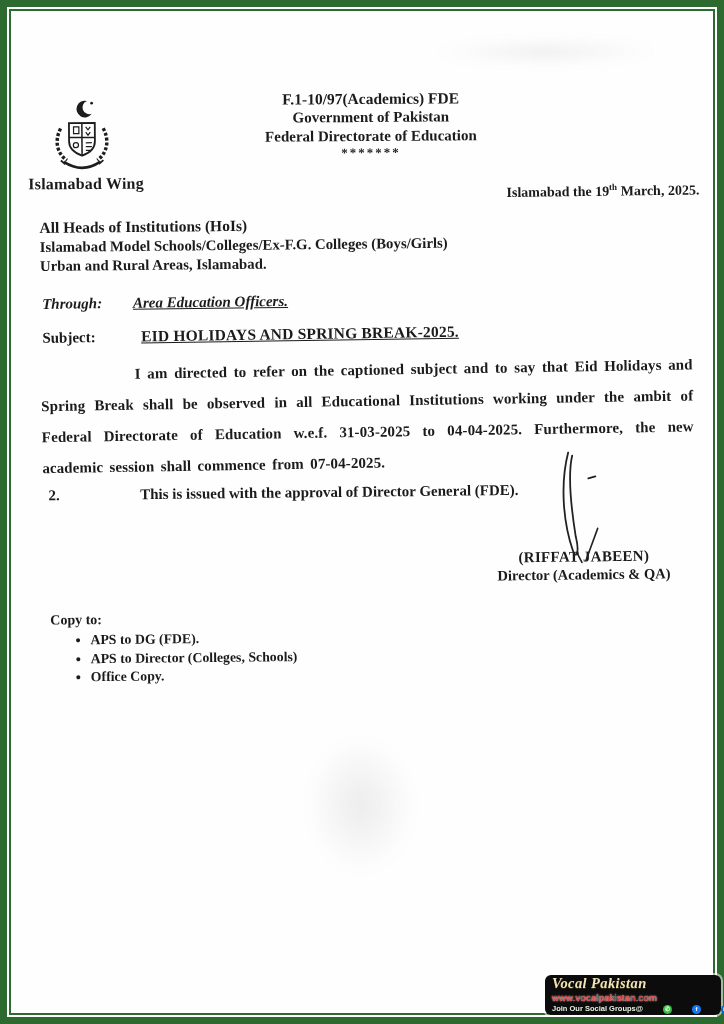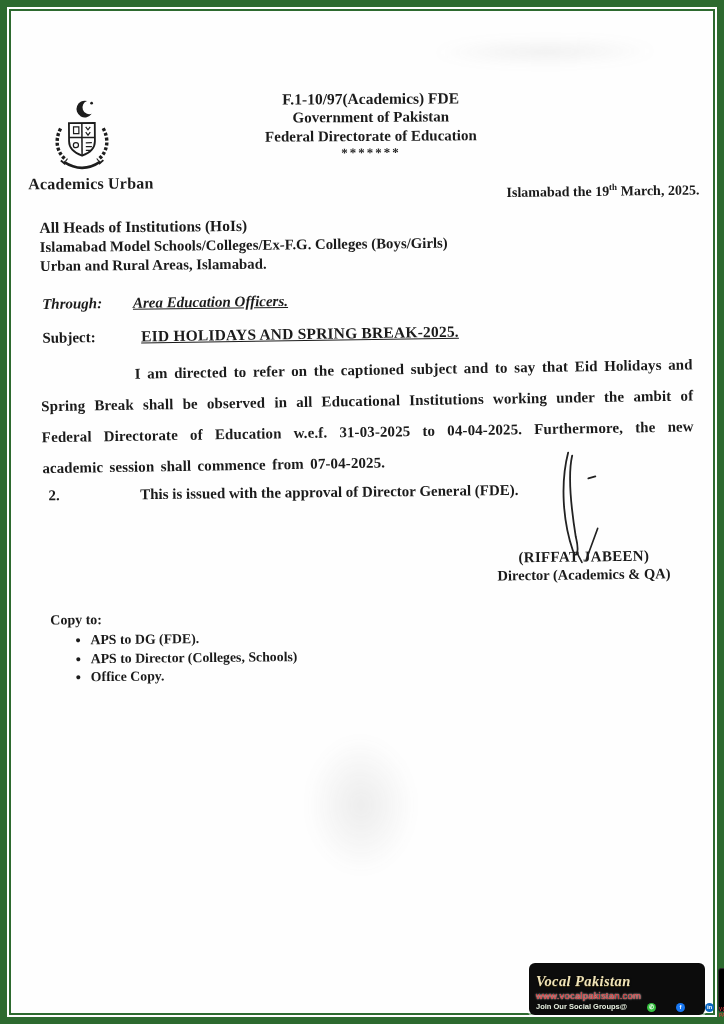--- a/index.html
+++ b/index.html
@@ -71,23 +71,23 @@
   .sign-title{font-size:14.5px;font-weight:600;}
 
   .copyto{position:absolute;left:46px;top:610px;transform:rotate(-.2deg);}
   .copyto-label{font-size:14px;font-weight:700;}
   .copyto-list{list-style:none;margin-top:3px;}
   .copyto-list li{font-size:13.8px;font-weight:700;line-height:18.5px;padding-left:40px;position:relative;}
   .copyto-list li::before{content:"•";position:absolute;left:25px;font-size:15px;}
 
   
   .watermark{
-    position:absolute;right:19px;bottom:9px;width:176px;height:52px;
+    position:absolute;right:3px;bottom:9px;width:176px;height:40px;
     background:#0c0c0c;border-radius:6px;z-index:6;
-    display:flex;align-items:flex-end;padding:3px 4px 3px 7px;
+    display:flex;align-items:center;padding:3px 4px 3px 7px;
     box-shadow:0 0 0 2px rgba(255,255,255,.55);
   }
   .wm-left{flex:1;display:flex;flex-direction:column;justify-content:center;gap:1px;}
   .wm-brand{
     font-size:14.5px;font-weight:700;font-style:italic;color:#efe3b8;
     letter-spacing:.4px;line-height:15px;
     text-shadow:0 1px 0 #3a2f10,0 0 2px #000;
     font-family:"Liberation Serif",serif;white-space:nowrap;
   }
   .wm-site{
@@ -140,21 +140,21 @@
 
         <rect x="39" y="38" width="7" height="9" stroke-width="1.6"></rect>
         <path d="M55 38 l3 4 l3 -4 M55 45 l3 4 l3 -4" stroke-width="1.6"></path>
         <circle cx="42" cy="62" r="3.4" stroke-width="1.6"></circle>
         <path d="M55 59 h8 M55 64 h8 M55 69 h6" stroke-width="1.6"></path>
 
         <path d="M26 84 Q38 92 50 92 Q62 92 74 84" stroke-width="3.4"></path>
         <path d="M22 82 l6 5 M78 82 l-6 5" stroke-width="2.4"></path>
       </svg>
     </div>
-    <div class="wing-label">Academics Urban</div>
+    <div class="wing-label">Islamabad Wing</div>
 
     <div class="letterhead">
       <div class="lh-ref">F.1-10/97(Academics) FDE</div>
       <div class="lh-gov">Government of Pakistan</div>
       <div class="lh-dept">Federal Directorate of Education</div>
       <div class="lh-stars">*******</div>
     </div>
 
     <div class="dateline">
       <span>Islamabad the 19</span><sup>th</sup><span> March, 2025.</span>

